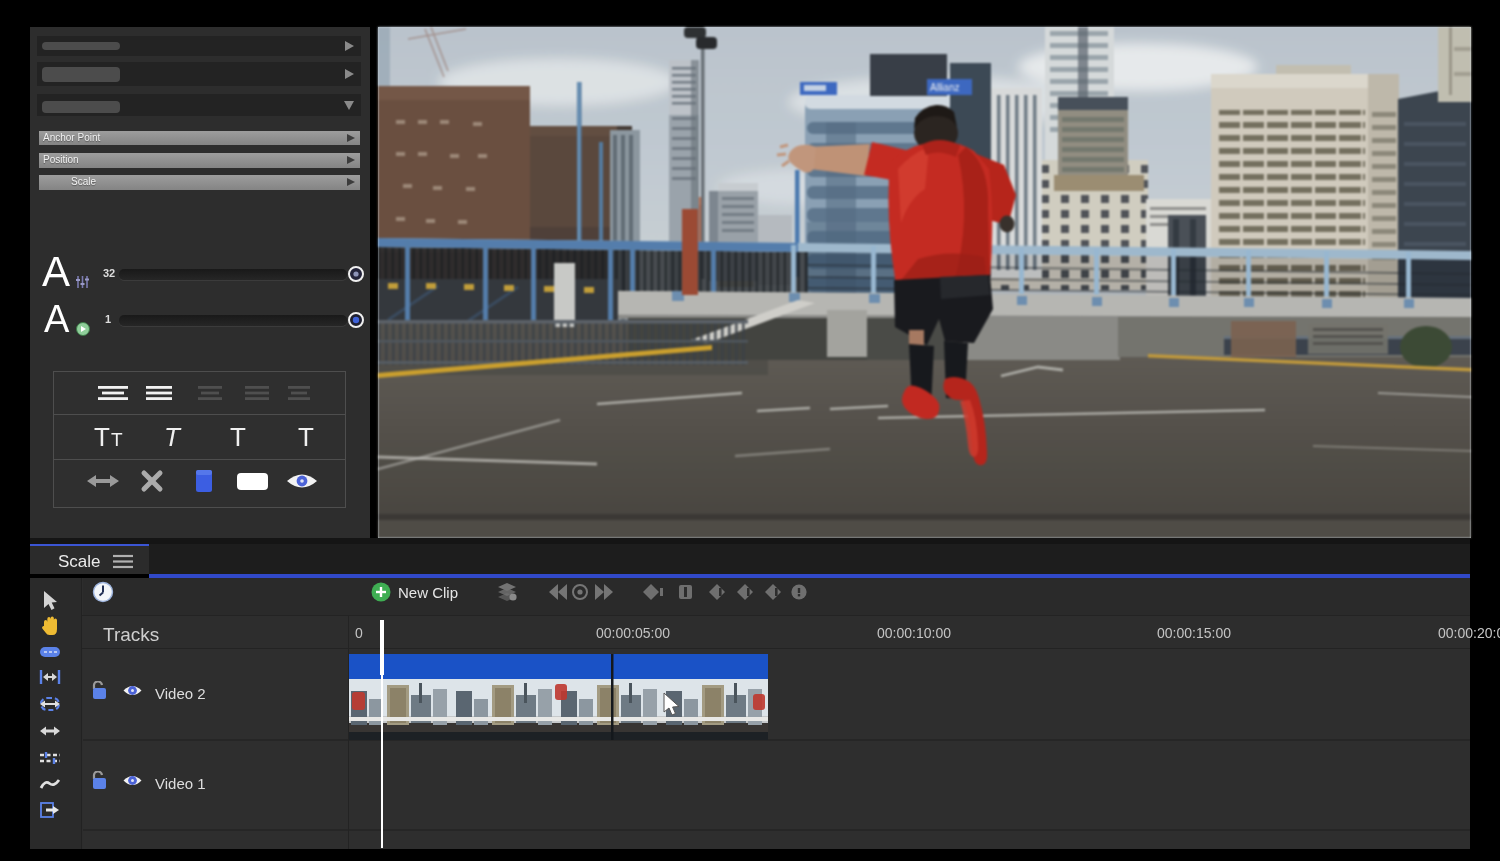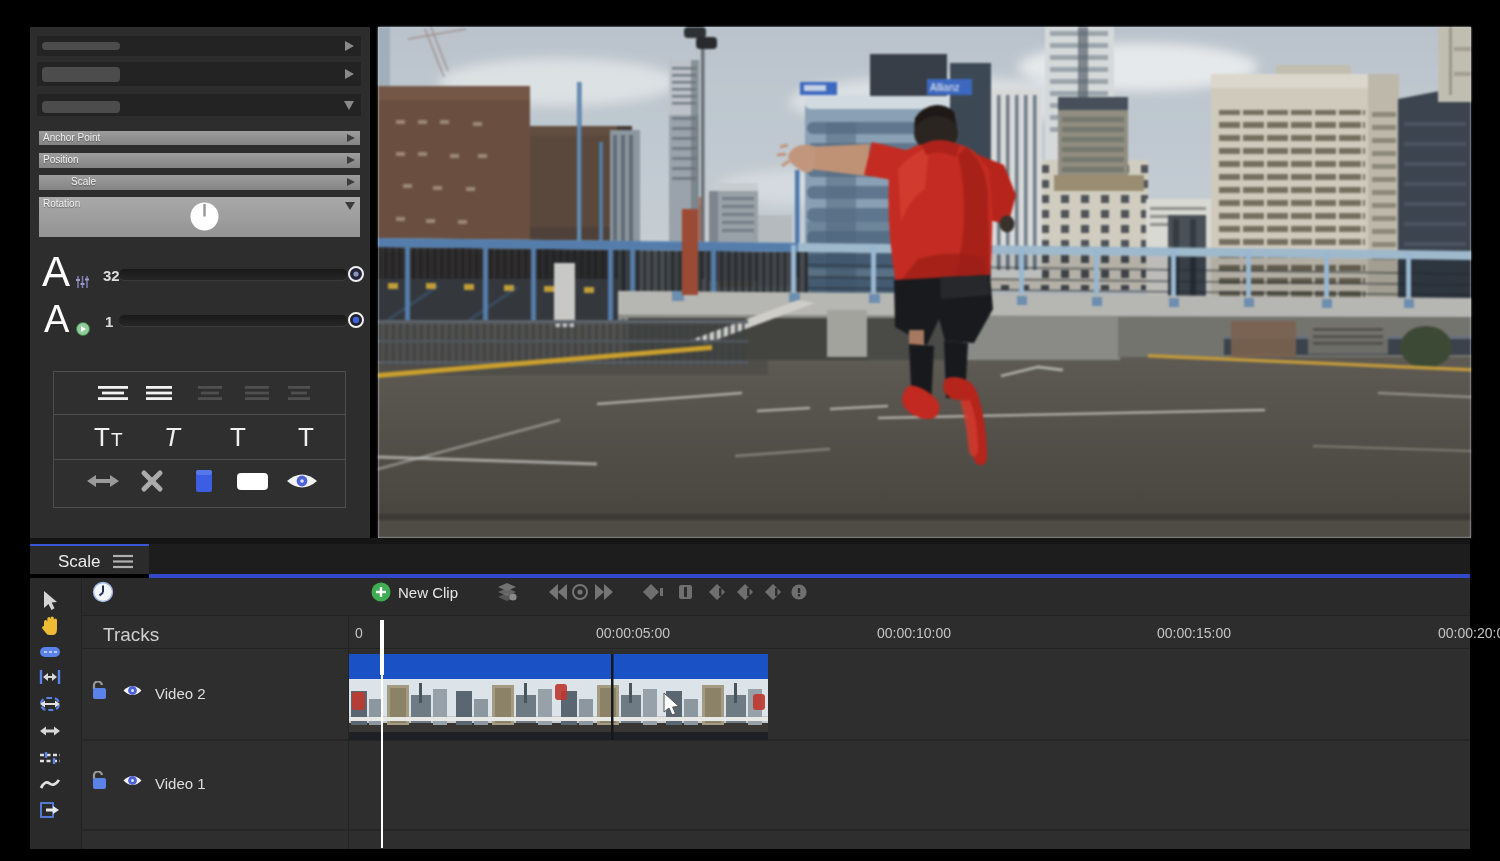--- a/index.html
+++ b/index.html
@@ -10,21 +10,21 @@
 #lpanel{left:30px;top:27px;width:340px;height:511px;background:#2d2d2d;}
 .drow{left:7px;width:324px;background:#232323;}
 .pill{position:absolute;left:5px;background:#4c4c4c;border-radius:4px;}
 .tri-r{position:absolute;width:0;height:0;border-left:9px solid #8a8a8a;border-top:5px solid transparent;border-bottom:5px solid transparent;}
 .tri-d{position:absolute;width:0;height:0;border-top:9px solid #8a8a8a;border-left:5px solid transparent;border-right:5px solid transparent;}
 .prow{left:9px;width:321px;background:linear-gradient(#9d9d9d,#848484);color:#f2f2f2;font-size:10px;padding:1px 0 0 4px;text-shadow:0 1px 1px rgba(0,0,0,.4);}
 .ptri{position:absolute;right:5px;top:3px;width:0;height:0;border-left:8px solid #3c3c3c;border-top:4.5px solid transparent;border-bottom:4.5px solid transparent;}
 
 .bigA{color:#fff;font-weight:400;}
 .strack{background:linear-gradient(#191919,#262626);border-radius:5px;box-shadow:0 1px 0 rgba(255,255,255,.07);}
-.sval{color:#ddd;font-size:15px;font-weight:700;}
+.sval{color:#ddd;font-size:11px;font-weight:700;}
 
 #bbox{left:23px;top:344px;width:293px;height:137px;border:1px solid #4e4e4e;background:#2f2f2f;}
 .bsep{position:absolute;left:0;width:100%;height:1px;background:#4e4e4e;}
 
 #strip1{left:30px;top:538px;width:1440px;height:6px;background:#151515;}
 #tabrow{left:30px;top:544px;width:1440px;height:30px;background:#1d1d1d;}
 #tab{left:0px;top:0px;width:119px;height:30px;background:#2b2b2b;border-top:2.5px solid #3b55d4;}
 #tab .t{position:absolute;left:28px;top:6px;color:#ececec;font-size:17px;}
 #blueline{left:149px;top:574px;width:1321px;height:4px;background:#3149c8;}
 #edbody{left:30px;top:578px;width:1440px;height:271px;background:#2d2d2d;}
@@ -55,27 +55,20 @@
         <span class="pill" style="top:5px;width:78px;height:15px;"></span>
         <span class="tri-r" style="right:7px;top:7px;"></span>
       </div>
     <div class="drow abs" style="top:67px;height:22px;">
         <span class="pill" style="top:7px;width:78px;height:12px;"></span>
         <span class="tri-d" style="right:7px;top:7px;"></span>
       </div>
     <div class="prow abs" style="top:104px;height:14px;">Anchor Point<span class="ptri"></span></div>
     <div class="prow abs" style="top:126px;height:15px;">Position<span class="ptri"></span></div>
     <div class="prow abs" style="top:148px;height:15px;padding-left:32px;">Scale<span class="ptri"></span></div>
-    <div class="prow abs" style="top:170px;height:40px;background:linear-gradient(#a9a9a9,#939393);">Rotation
-      <span class="ptri" style="border-left:none;border-right:none;border-top:8px solid #3c3c3c;border-left:5px solid transparent;border-right:5px solid transparent;top:5px;"></span>
-      <svg class="abs" style="left:151px;top:5px;" width="29" height="29">
-          <circle cx="14.5" cy="14.5" r="14" fill="#fff"></circle>
-          <line x1="14.5" y1="14.5" x2="14.5" y2="2" stroke="#9a9a9a" stroke-width="2.5"></line>
-        </svg>
-    </div>
 
     <div class="bigA abs" style="left:12px;top:224px;font-size:42px;line-height:42px;">A</div>
     <svg class="abs" style="left:46px;top:249px;" width="13" height="12">
         <g stroke="#7b7bb0" stroke-width="1.6">
           <line x1="2" y1="0" x2="2" y2="12"></line>
           <line x1="6.5" y1="0" x2="6.5" y2="12"></line>
           <line x1="11" y1="0" x2="11" y2="12"></line>
         </g>
         <g stroke="#9a9ac8" stroke-width="2">
           <line x1="0" y1="4" x2="4" y2="4"></line>

